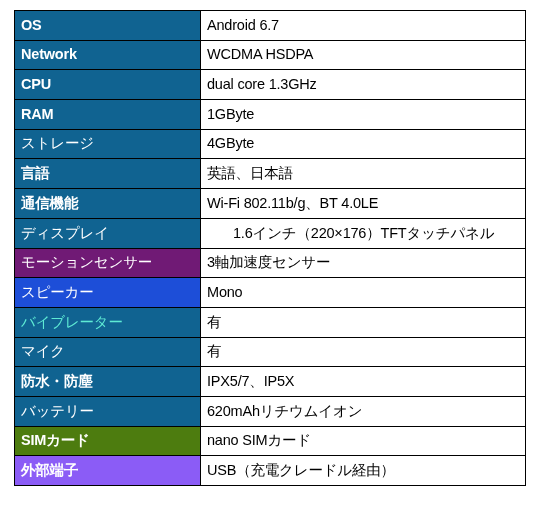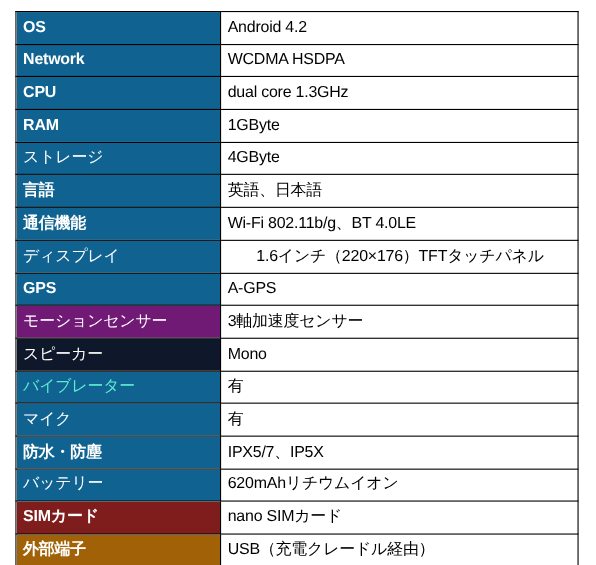--- a/index.html
+++ b/index.html
@@ -57,21 +57,21 @@
 
 <div id="spec-table-wrap">
   <table id="spec-table">
     <colgroup>
       <col class="c-label">
       <col class="c-value">
     </colgroup>
     <tbody id="spec-table-body">
         <tr>
           <td class="label-cell is-bold" style="background: rgb(16, 99, 145); color: rgb(255, 255, 255); border-color: rgb(0, 0, 0);">OS</td>
-          <td class="value-cell" style="color: rgb(0, 0, 0); border-color: rgb(0, 0, 0);">Android 4.2</td>
+          <td class="value-cell" style="color: rgb(0, 0, 0); border-color: rgb(0, 0, 0);">Android 6.7</td>
         </tr>
         <tr>
           <td class="label-cell is-bold" style="background: rgb(16, 99, 145); color: rgb(255, 255, 255); border-color: rgb(0, 0, 0);">Network</td>
           <td class="value-cell" style="color: rgb(0, 0, 0); border-color: rgb(0, 0, 0);">WCDMA HSDPA</td>
         </tr>
         <tr>
           <td class="label-cell is-bold" style="background: rgb(16, 99, 145); color: rgb(255, 255, 255); border-color: rgb(0, 0, 0);">CPU</td>
           <td class="value-cell" style="color: rgb(0, 0, 0); border-color: rgb(0, 0, 0);">dual core 1.3GHz</td>
         </tr>
         <tr>
@@ -88,50 +88,46 @@
         </tr>
         <tr>
           <td class="label-cell is-bold" style="background: rgb(16, 99, 145); color: rgb(255, 255, 255); border-color: rgb(0, 0, 0);">通信機能</td>
           <td class="value-cell" style="color: rgb(0, 0, 0); border-color: rgb(0, 0, 0);">Wi-Fi 802.11b/g、BT 4.0LE</td>
         </tr>
         <tr>
           <td class="label-cell" style="background: rgb(16, 99, 145); color: rgb(255, 255, 255); border-color: rgb(0, 0, 0);">ディスプレイ</td>
           <td class="value-cell" style="color: #000000; border-color: rgb(0, 0, 0); padding-left: 32px;">1.6インチ（220×176）TFTタッチパネル</td>
         </tr>
         <tr>
-          <td class="label-cell is-bold" style="background: rgb(16, 99, 145); color: rgb(255, 255, 255); border-color: rgb(0, 0, 0);">GPS</td>
-          <td class="value-cell" style="color: rgb(0, 0, 0); border-color: rgb(0, 0, 0);">A-GPS</td>
-        </tr>
-        <tr>
           <td class="label-cell" style="background: #701a75; color: rgb(255, 255, 255); border-color: rgb(0, 0, 0);">モーションセンサー</td>
           <td class="value-cell" style="color: rgb(0, 0, 0); border-color: rgb(0, 0, 0);">3軸加速度センサー</td>
         </tr>
         <tr>
-          <td class="label-cell" style="background: #0f172a; color: rgb(255, 255, 255); border-color: rgb(0, 0, 0);">スピーカー</td>
+          <td class="label-cell" style="background: #1d4ed8; color: rgb(255, 255, 255); border-color: rgb(0, 0, 0);">スピーカー</td>
           <td class="value-cell" style="color: rgb(0, 0, 0); border-color: rgb(0, 0, 0);">Mono</td>
         </tr>
         <tr>
           <td class="label-cell" style="background: rgb(16, 99, 145); color: #5eead4; border-color: rgb(0, 0, 0);">バイブレーター</td>
           <td class="value-cell" style="color: rgb(0, 0, 0); border-color: rgb(0, 0, 0);">有</td>
         </tr>
         <tr>
           <td class="label-cell" style="background: rgb(16, 99, 145); color: rgb(255, 255, 255); border-color: rgb(0, 0, 0);">マイク</td>
           <td class="value-cell" style="color: rgb(0, 0, 0); border-color: rgb(0, 0, 0);">有</td>
         </tr>
         <tr>
           <td class="label-cell is-bold" style="background: rgb(16, 99, 145); color: rgb(255, 255, 255); border-color: rgb(0, 0, 0);">防水・防塵</td>
           <td class="value-cell" style="color: rgb(0, 0, 0); border-color: rgb(0, 0, 0);">IPX5/7、IP5X</td>
         </tr>
         <tr>
           <td class="label-cell" style="background: rgb(16, 99, 145); color: rgb(255, 255, 255); border-color: rgb(0, 0, 0);">バッテリー</td>
           <td class="value-cell" style="color: rgb(0, 0, 0); border-color: rgb(0, 0, 0);">620mAhリチウムイオン</td>
         </tr>
         <tr>
-          <td class="label-cell is-bold" style="background: #7f1d1d; color: rgb(255, 255, 255); border-color: rgb(0, 0, 0);">SIMカード</td>
+          <td class="label-cell is-bold" style="background: #4d7c0f; color: rgb(255, 255, 255); border-color: rgb(0, 0, 0);">SIMカード</td>
           <td class="value-cell" style="color: rgb(0, 0, 0); border-color: rgb(0, 0, 0);">nano SIMカード</td>
         </tr>
         <tr>
-          <td class="label-cell is-bold" style="background: #a16207; color: rgb(255, 255, 255); border-color: rgb(0, 0, 0);">外部端子</td>
+          <td class="label-cell is-bold" style="background: #8b5cf6; color: rgb(255, 255, 255); border-color: rgb(0, 0, 0);">外部端子</td>
           <td class="value-cell" style="color: rgb(0, 0, 0); border-color: rgb(0, 0, 0);">USB（充電クレードル経由）</td>
         </tr>
       </tbody>
   </table>
 </div>
 
 </body></html>

